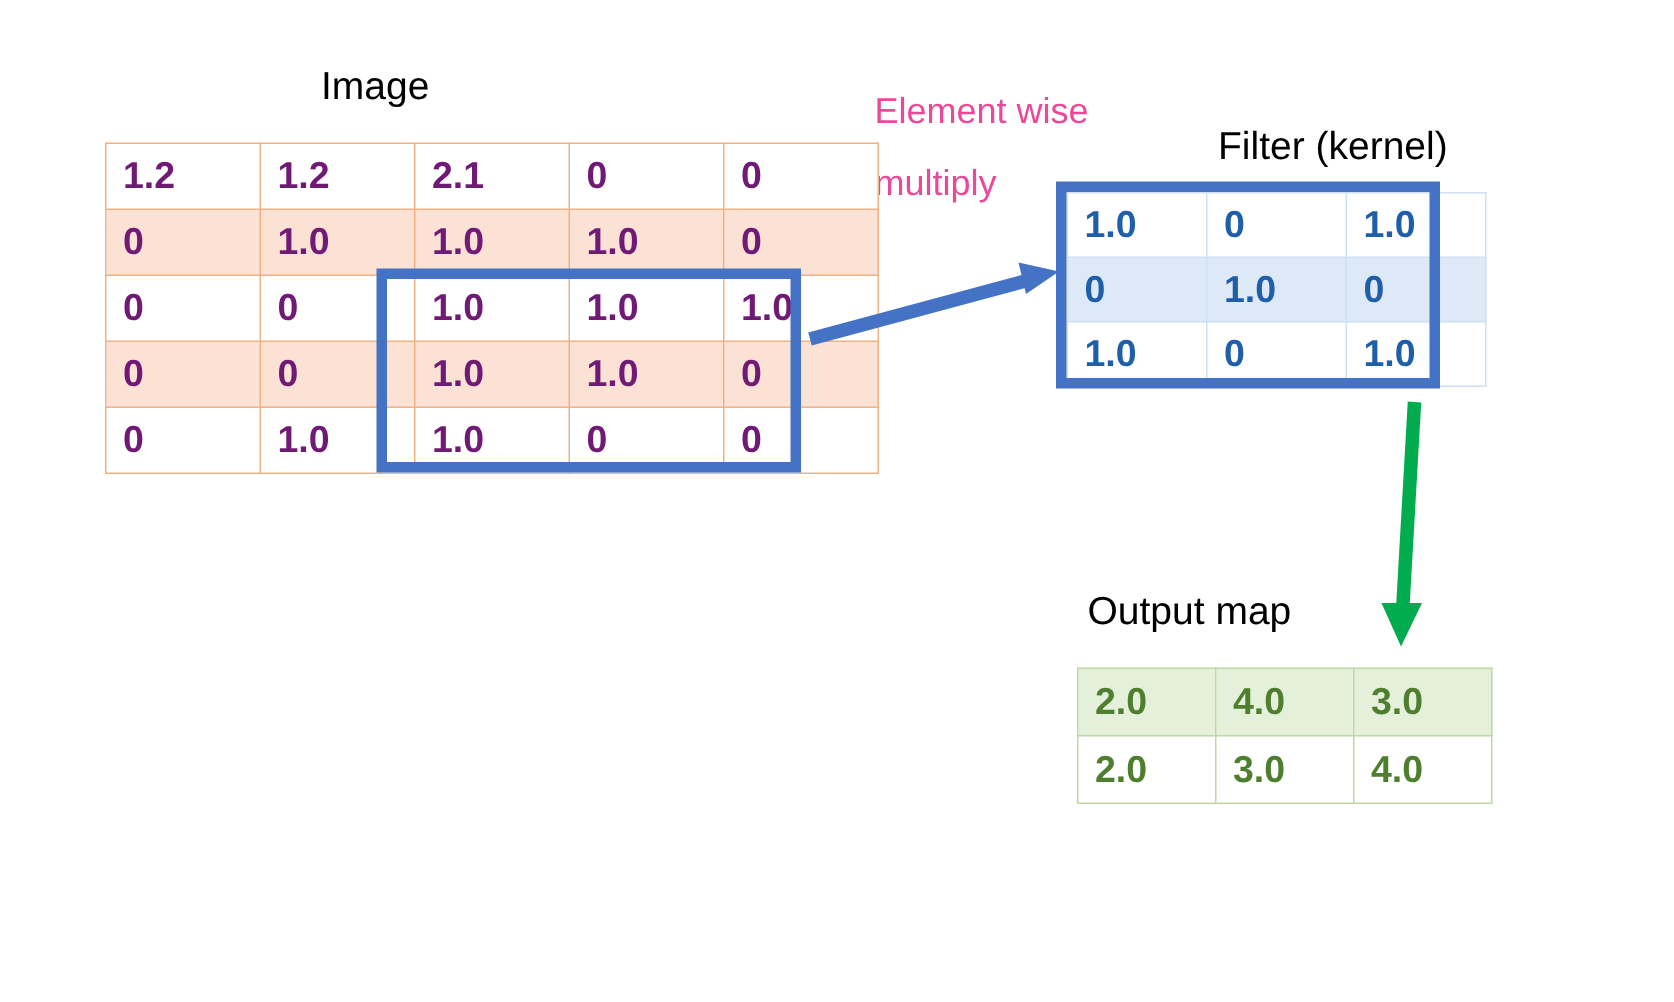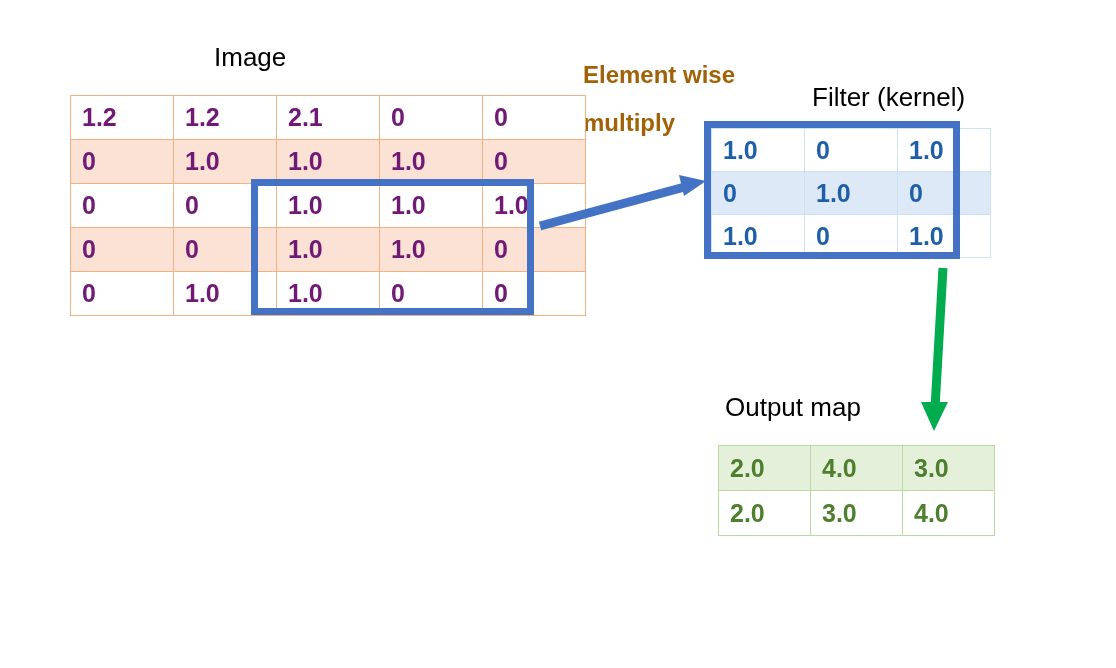--- a/index.html
+++ b/index.html
@@ -28,23 +28,23 @@
     color: #000000;
     font-size: 26px;
     font-weight: 400;
     white-space: nowrap;
     line-height: 1;
   }
 
   
   .annot-blue {
     position: absolute;
-    color: #a16207;
+    color: #ec4899;
     font-size: 24px;
-    font-weight: 700;
+    font-weight: 400;
     line-height: 1.25;
     white-space: nowrap;
   }
 
   
   table.matrix {
     position: absolute;
     border-collapse: collapse;
     table-layout: fixed;
   }

